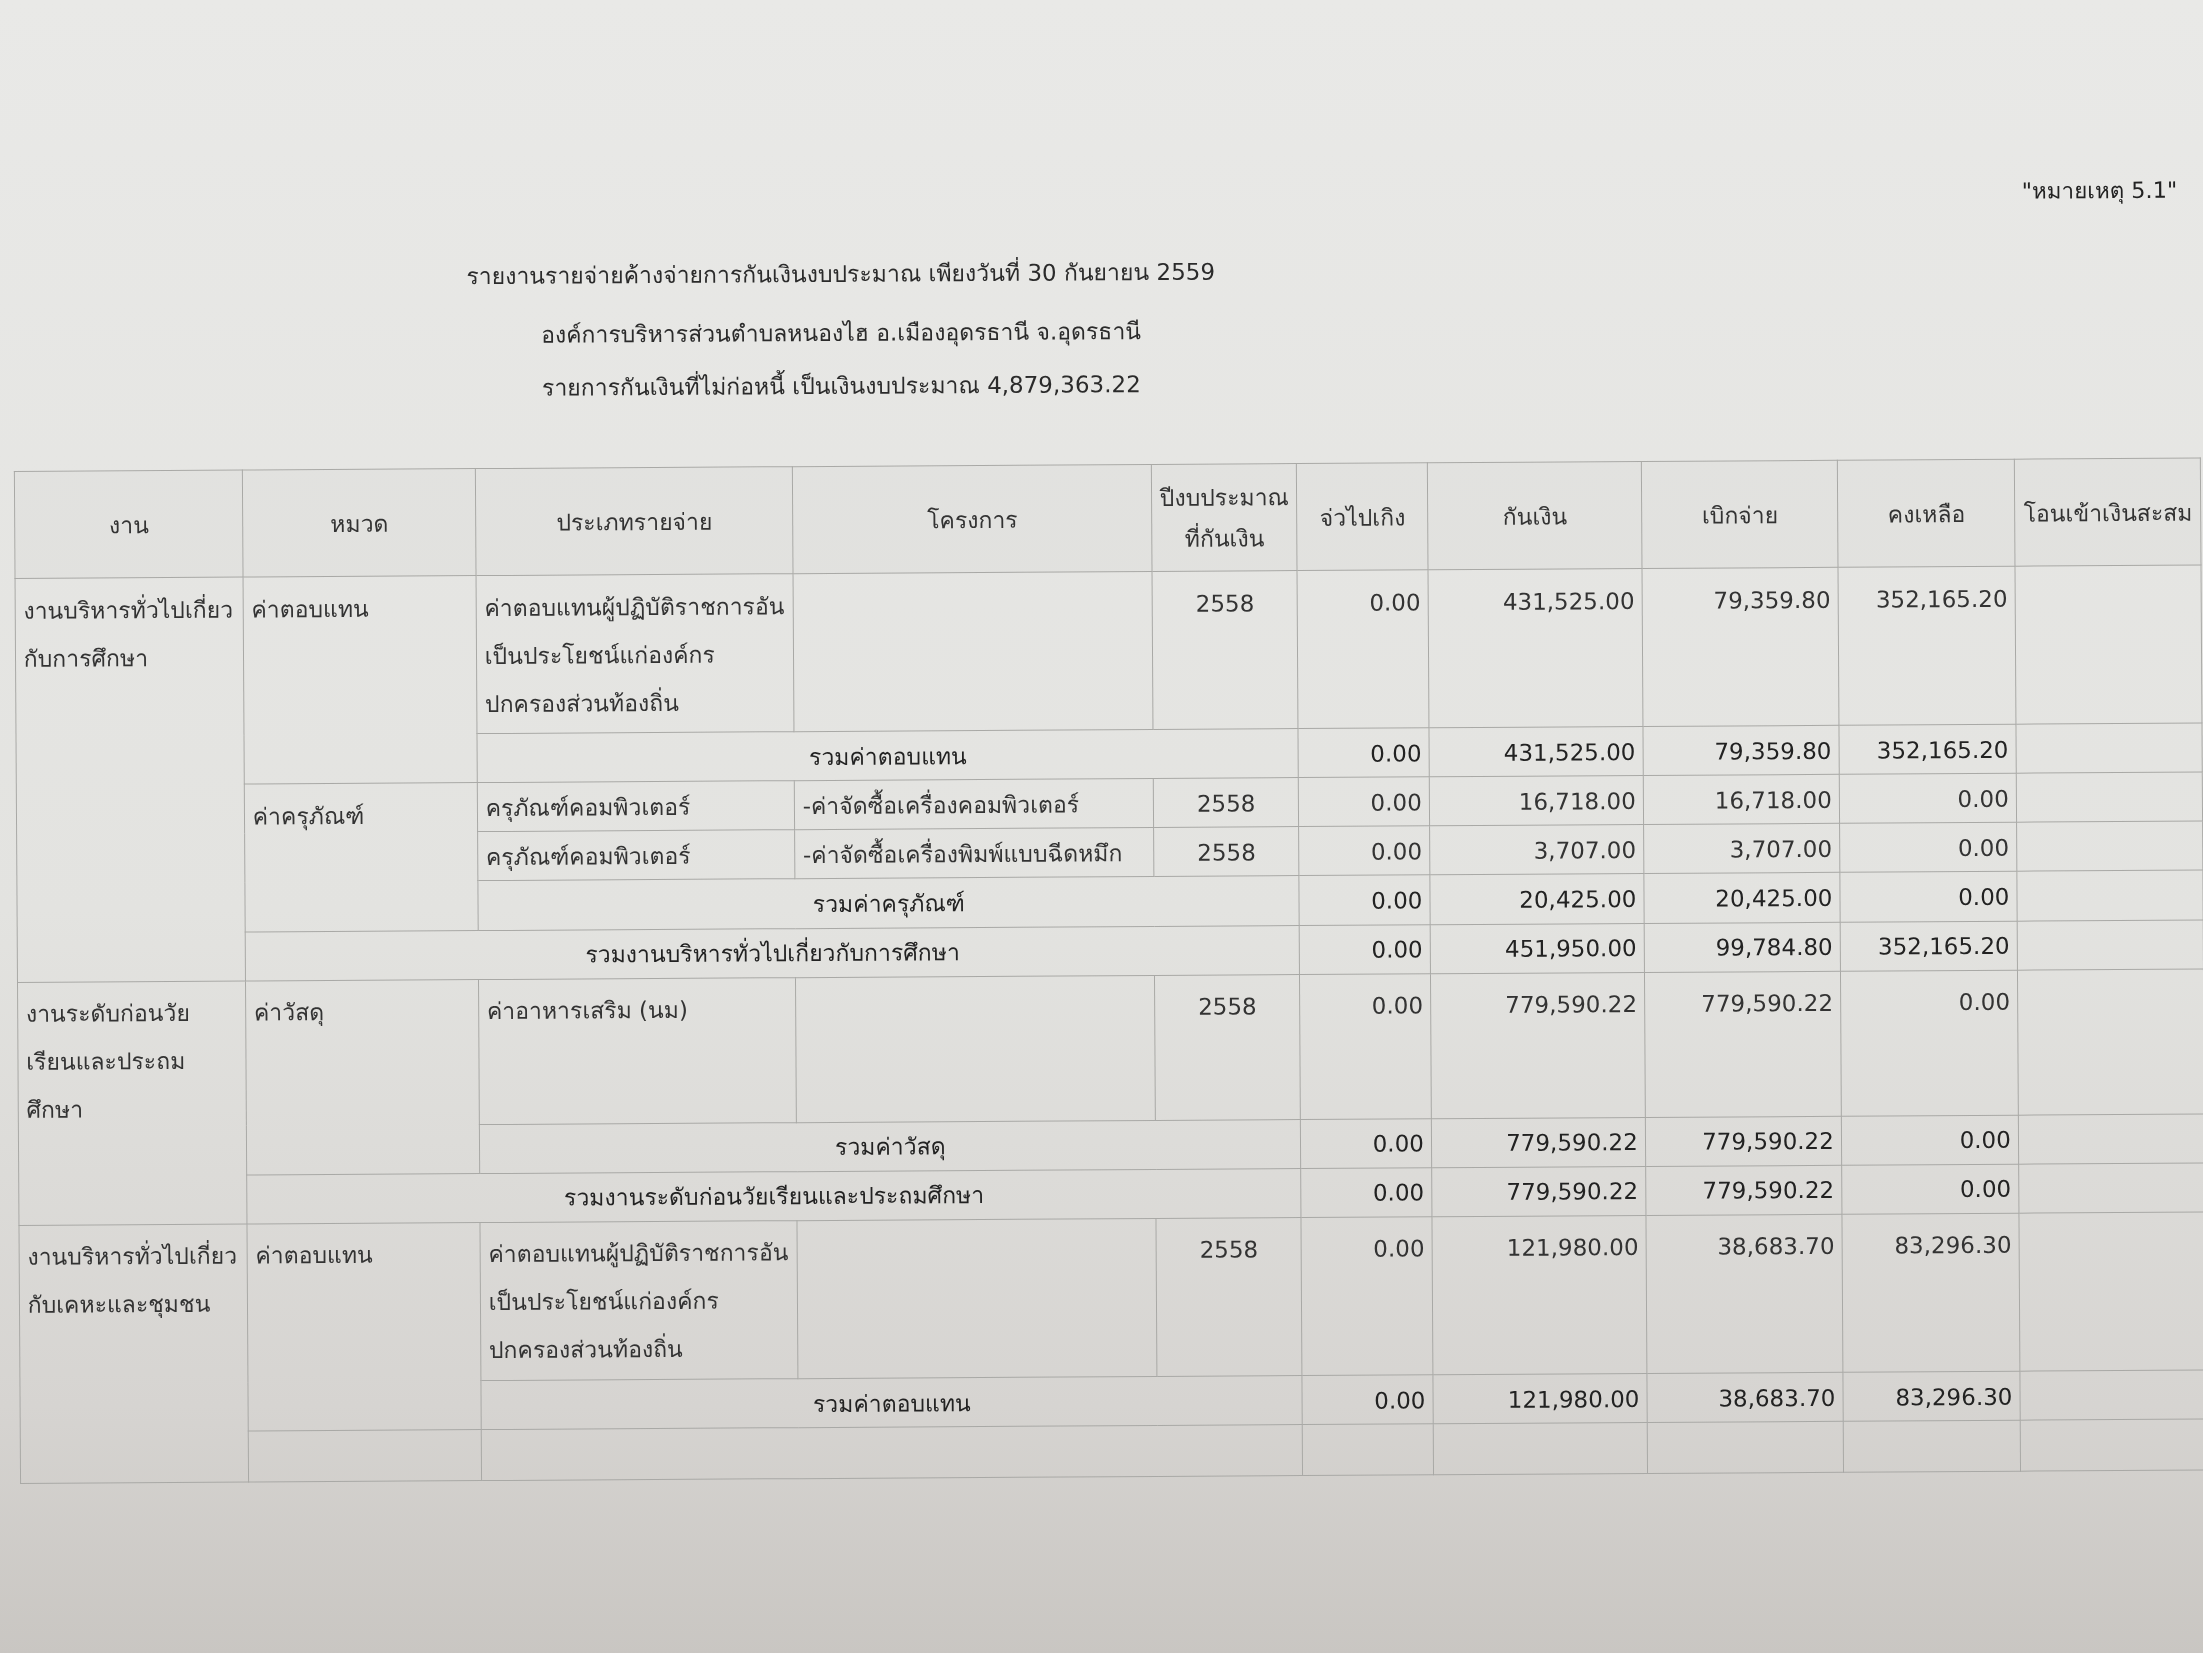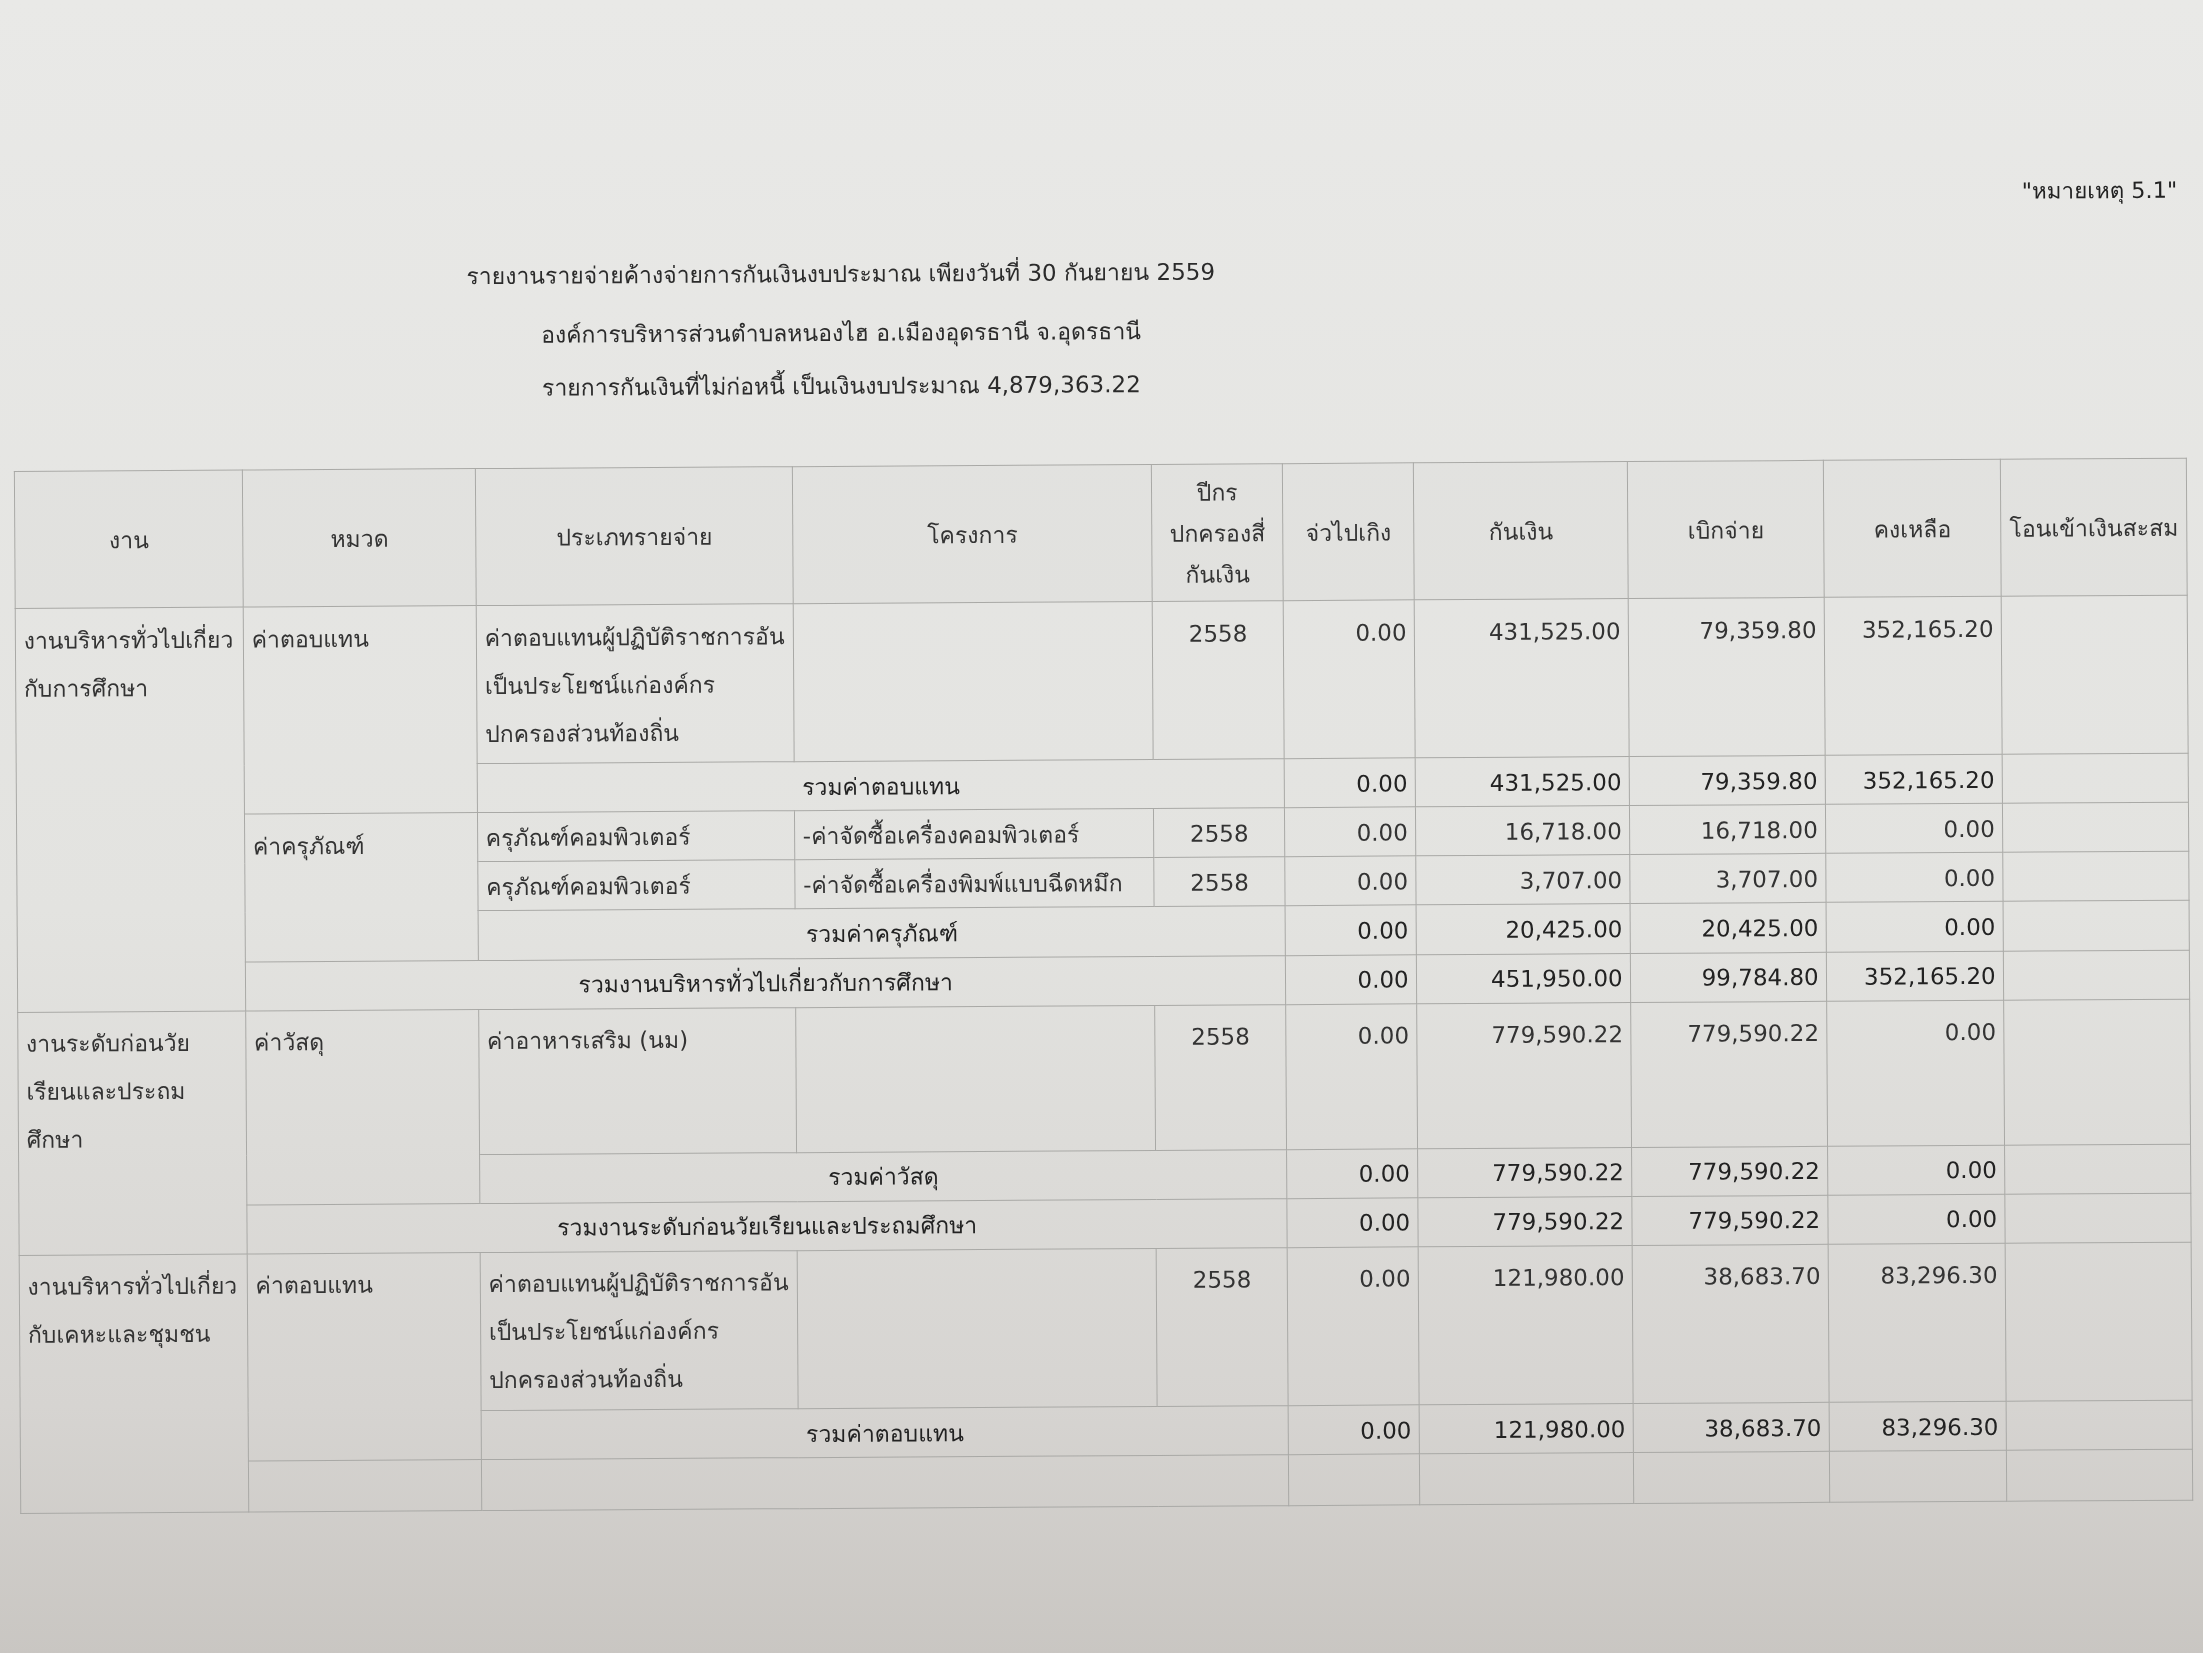--- a/index.html
+++ b/index.html
@@ -69,21 +69,21 @@
       <col style="width:196px">
       <col style="width:177px">
       <col style="width:186px">
     </colgroup>
     <thead>
       <tr>
         <th>งาน</th>
         <th>หมวด</th>
         <th>ประเภทรายจ่าย</th>
         <th>โครงการ</th>
-        <th>ปีกรปกครองสี่กันเงิน</th>
+        <th>ปีงบประมาณที่กันเงิน</th>
         <th>จ่วไปเกิง</th>
         <th>กันเงิน</th>
         <th>เบิกจ่าย</th>
         <th>คงเหลือ</th>
         <th>โอนเข้าเงินสะสม</th>
       </tr>
     </thead>
     <tbody>
 
       <tr>

